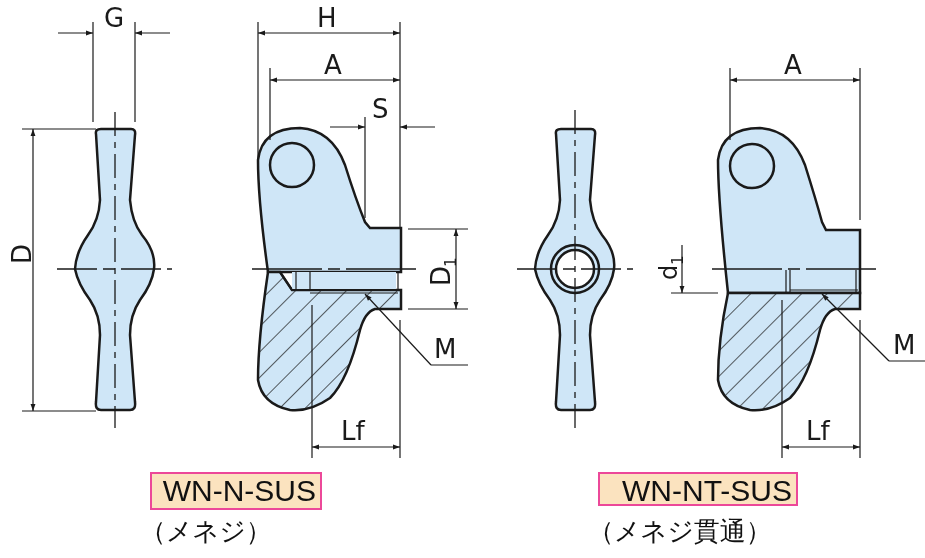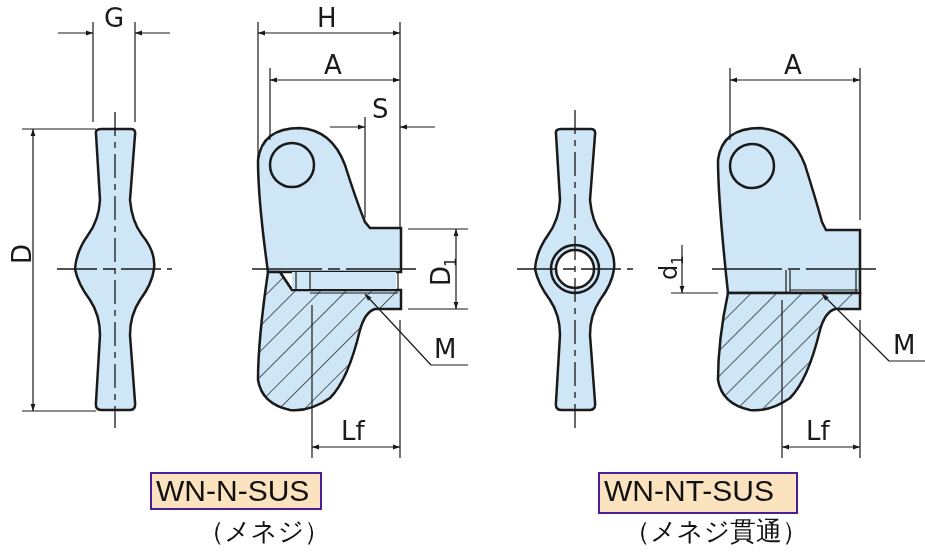--- a/index.html
+++ b/index.html
@@ -2,27 +2,27 @@
 <html><head>
 <meta charset="utf-8">
 <style>
   html, body { margin:0; padding:0; background:#ffffff; }
   body { width:925px; height:558px; position:relative; overflow:hidden; font-family:"DejaVu Sans", sans-serif; }
   svg#drawing { position:absolute; left:0; top:0; }
   .lbl { font-family:"DejaVu Sans", sans-serif; font-size:26px; fill:#1a1a1a; }
   .lbl-sm { font-family:"DejaVu Sans", sans-serif; font-size:24px; fill:#1a1a1a; }
   .sub { font-size:15px; }
   .part-box {
-    position:absolute; background:#fbe3bf; border:2px solid #4c1d95;
+    position:absolute; background:#fbe3bf; border:2px solid #ec4899;
     font-family:"Liberation Sans", sans-serif; font-size:30px; color:#111;
-    line-height:34px; padding:0 4px; box-sizing:border-box; text-align:left;
+    line-height:34px; padding:0 4px; box-sizing:border-box; text-align:right;
   }
   .part-sub {
     position:absolute; font-family:"DejaVu Sans", sans-serif; font-size:26px; color:#111;
-    text-align:right; white-space:nowrap;
+    text-align:left; white-space:nowrap;
   }
 </style>
 </head>
 <body>
 
 <svg id="drawing" width="925" height="558" viewBox="0 0 925 558" xmlns="http://www.w3.org/2000/svg">
   <defs>
     <marker id="arr" viewBox="0 0 10 10" refX="10" refY="5" markerWidth="9" markerHeight="7" orient="auto-start-reverse" markerUnits="userSpaceOnUse">
       <path d="M0,1.5 L10,5 L0,8.5 z" fill="#1a1a1a"></path>
     </marker>
@@ -138,14 +138,14 @@
     <text class="lbl-sm" x="654" y="275">d</text>
     <text class="lbl-sm sub" x="669" y="281">1</text>
   </g>
   <text class="lbl" x="893" y="354">M</text>
   <text class="lbl" x="806" y="440">Lf</text>
 </svg>
 
 <div class="part-box" style="left:150px; top:472px; width:172px; height:38px;">WN-N-SUS</div>
 <div class="part-sub" style="left:140px; top:514px; width:190px;">（メネジ）</div>
 
-<div class="part-box" style="left:598px; top:472px; width:200px; height:42px;">WN-NT-SUS</div>
+<div class="part-box" style="left:598px; top:472px; width:200px; height:34px;">WN-NT-SUS</div>
 <div class="part-sub" style="left:588px; top:514px; width:220px;font-family:Liberation Serif, serif;">（メネジ貫通）</div>
 
 </body></html>

